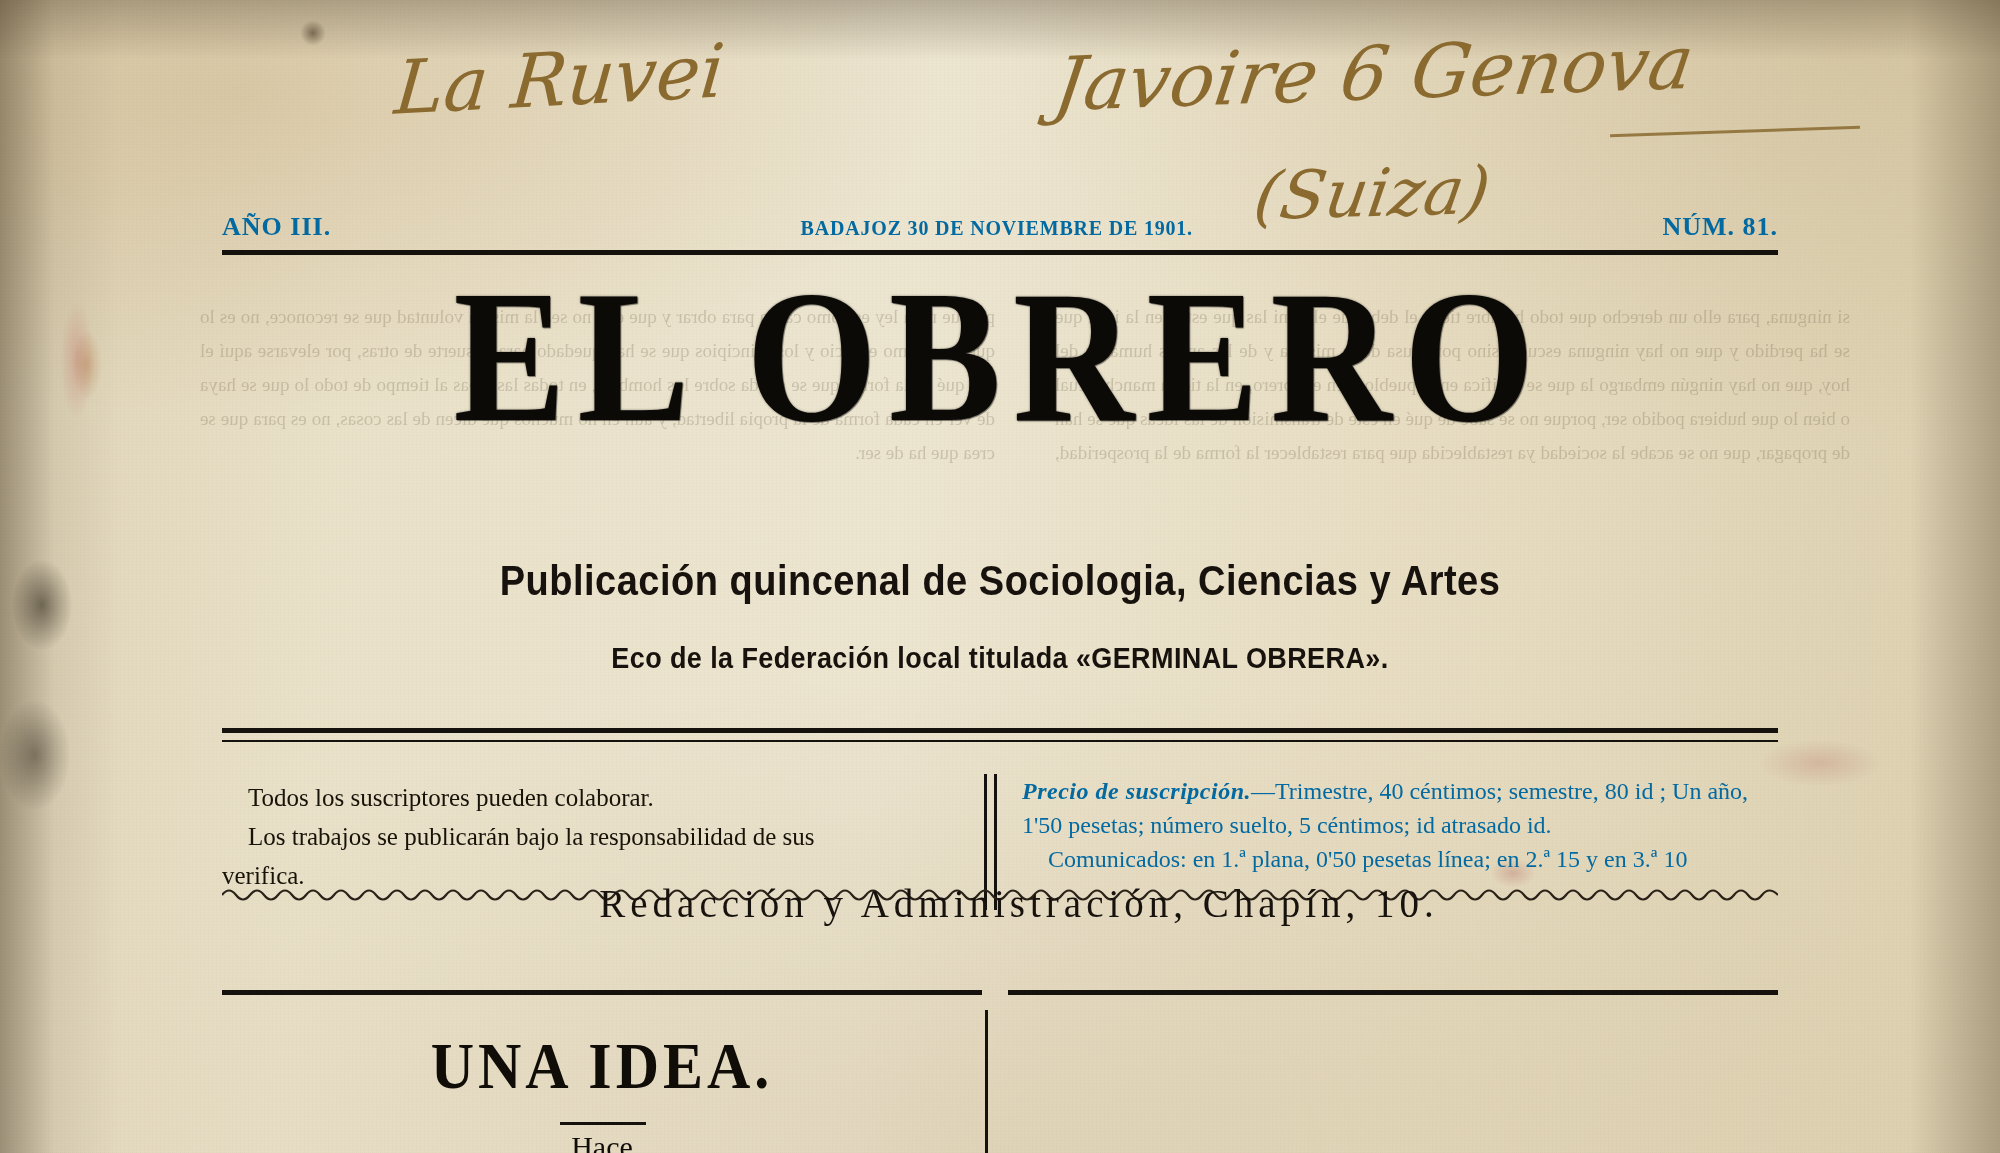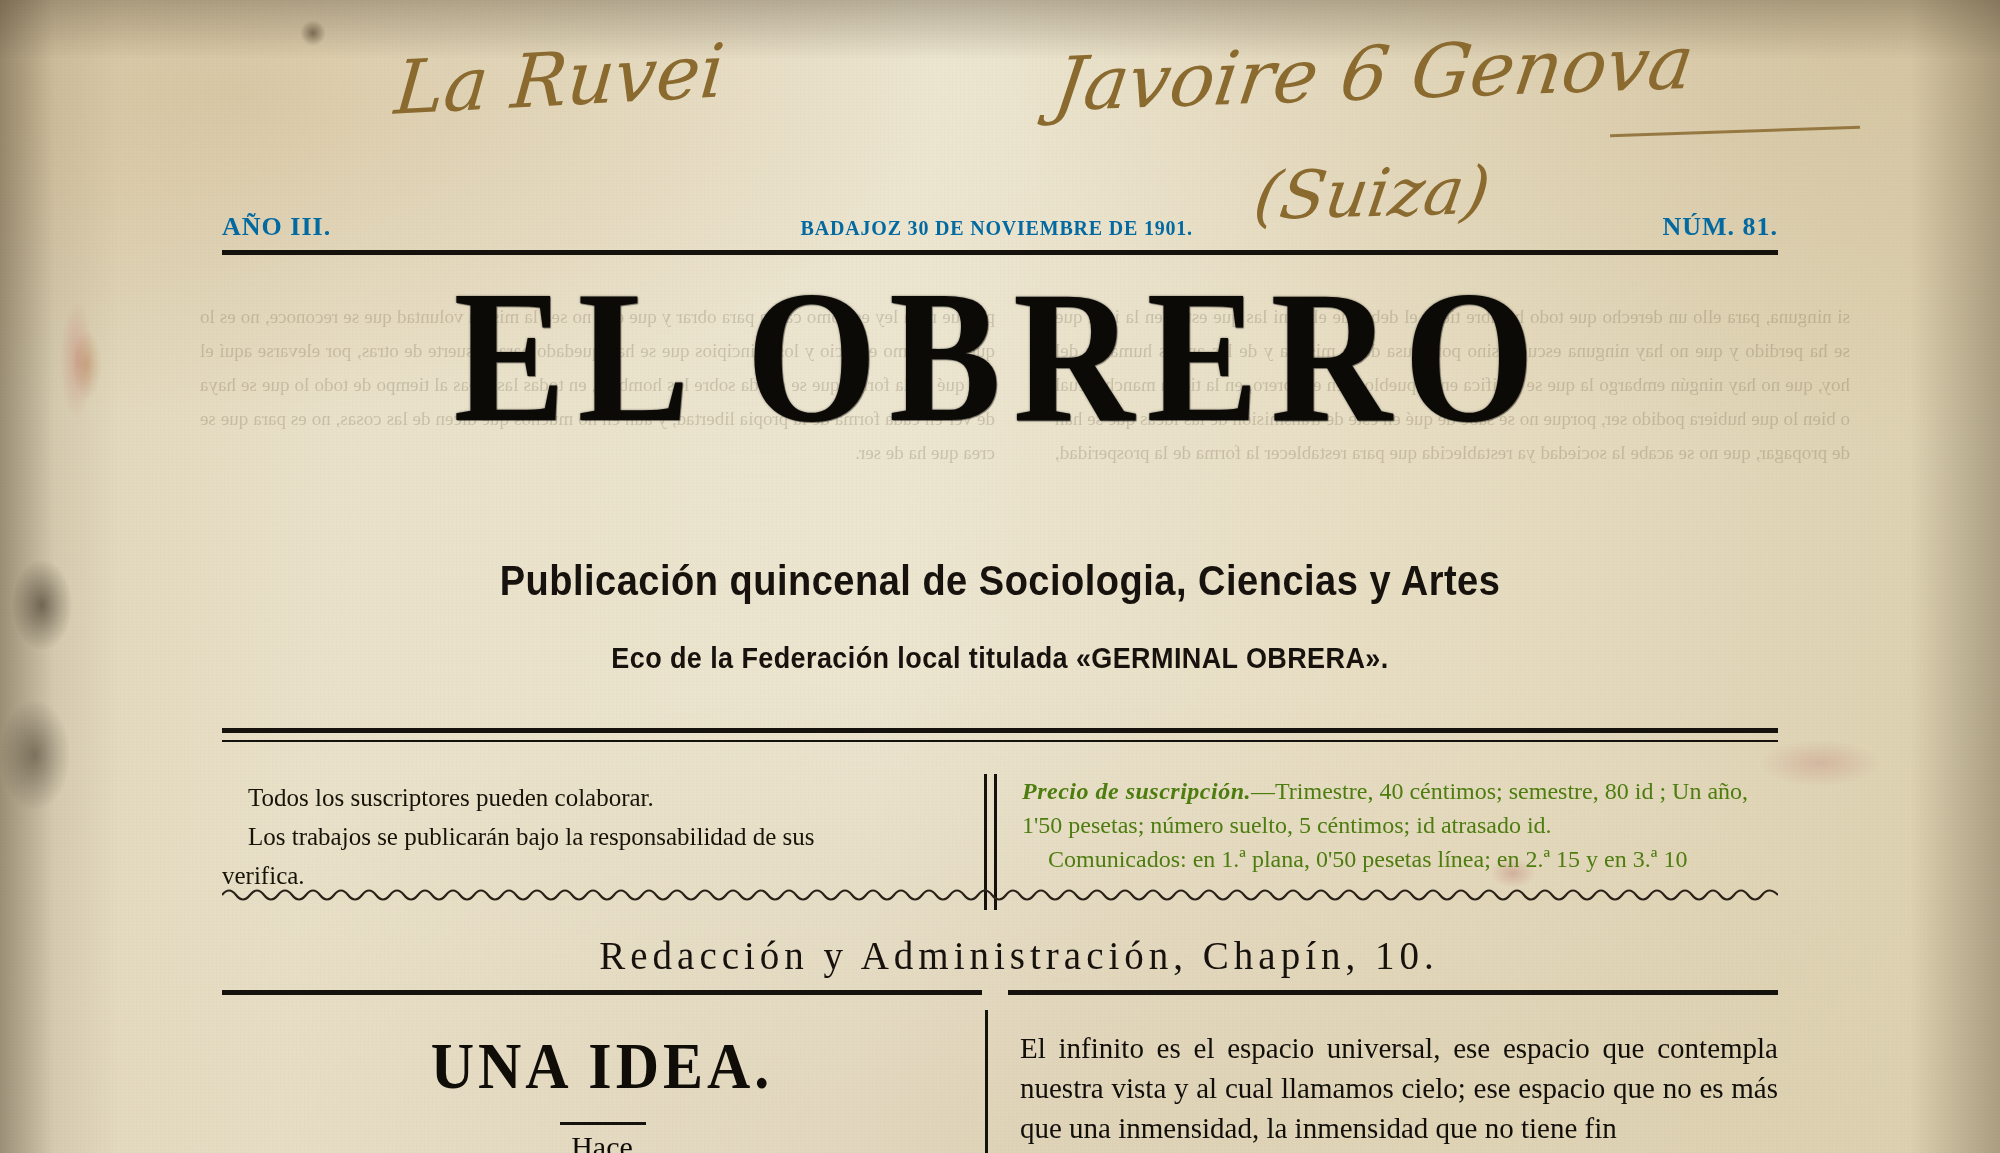--- a/index.html
+++ b/index.html
@@ -210,41 +210,41 @@
   }
   .info-left .ln { display: block; }
   .info-left .hang { margin-left: -26px; }
 
   .info-right {
     position: absolute;
     left: 800px; right: 4px; top: 8px;
     font-family: "Liberation Serif", serif;
     font-size: 24px;
     line-height: 34px;
-    color: #4d7c0f;
+    color: #0369a1;
   }
   .info-right .price-lead {
     font-weight: 700;
     font-style: italic;
     letter-spacing: .5px;
   }
   .info-right .indent { display: block; text-indent: 26px; }
 
   .wavy {
     position: absolute;
     left: 222px; right: 222px;
     height: 18px;
     overflow: hidden;
   }
   .wavy svg { display: block; width: 100%; height: 18px; }
 
   .redaccion {
     position: absolute;
     left: 0; right: 0;
-    top: 933px;
+    top: 881px;
     text-align: center;
     font-family: "Liberation Serif", serif;
     font-size: 39px;
     letter-spacing: 5px;
     color: #17120d;
     padding-left: 38px;
   }
 
   
   .body-rule-left {
@@ -370,16 +370,15 @@
     <div class="redaccion">Redacción y Administración, Chapín, 10.</div>
 
     <div class="body-rule-left" style="top:990px;"></div>
     <div class="body-rule-right" style="top:990px;"></div>
     <div class="col-divider"></div>
 
     <div class="headline">UNA IDEA.</div>
     <div class="headline-dash"></div>
     <div class="headline-sub">Hace</div>
 
-    <div class="right-col-text">El infinito es el espacio universal, ese espacio que contempla nuestra vista y  al  cual llamamos cielo; ese espacio que no es más que una inmensidad, la inmensidad que no tiene fin</div>
 
   </div>
 </div>
 
 </body></html>

